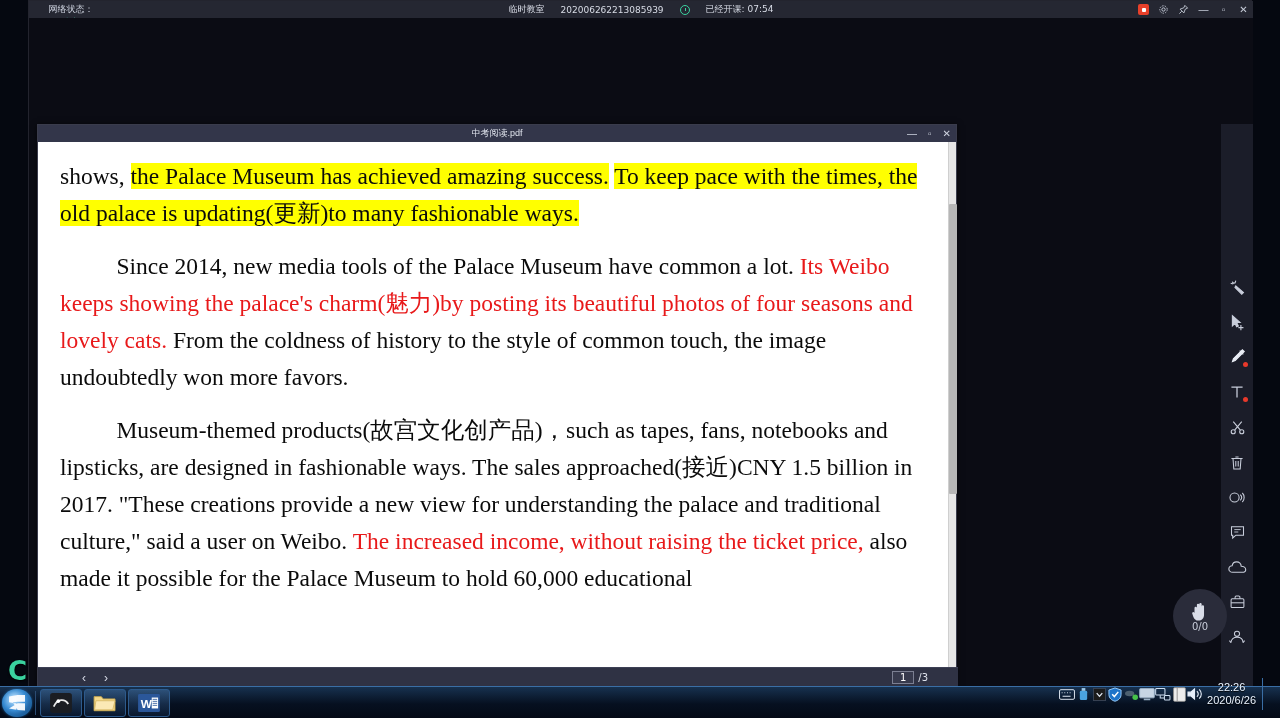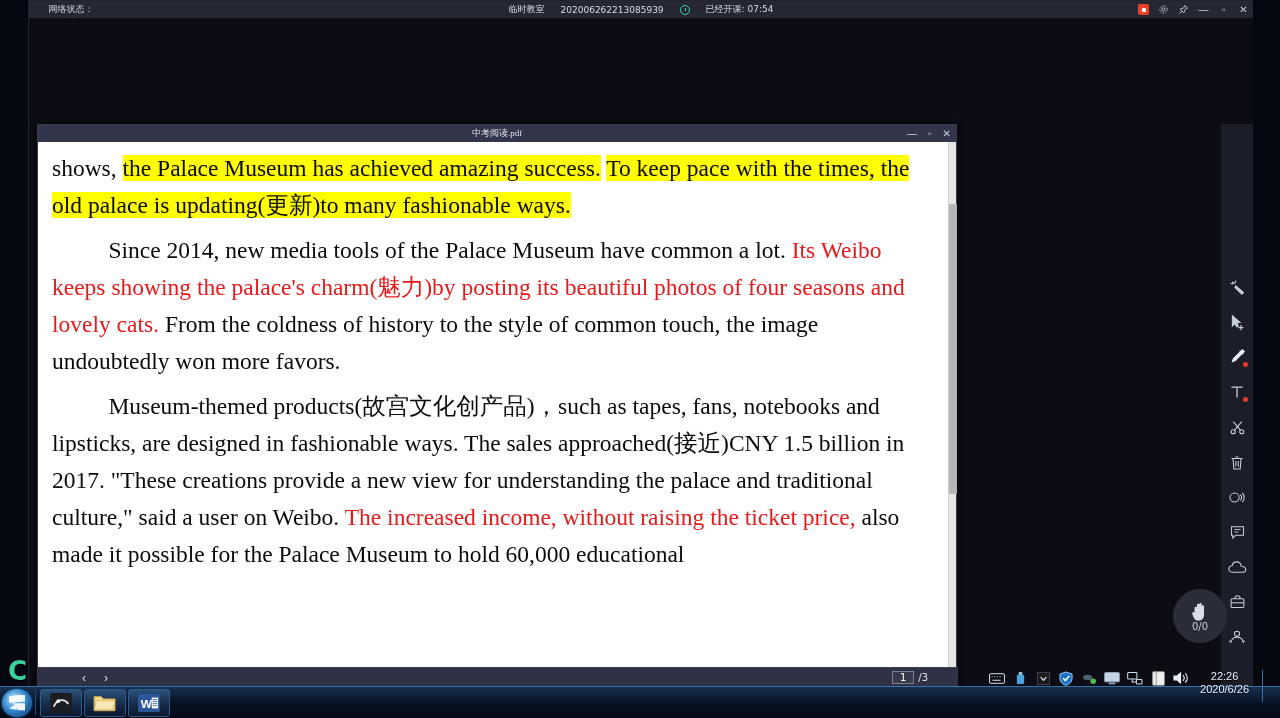--- a/index.html
+++ b/index.html
@@ -43,21 +43,21 @@
   .tb-sep { width: 1px; height: 24px; background: #2b4c74; margin: 0 3px; }
   .tb-app {
     width: 42px; height: 28px; margin: 0 1px;
     border: 1px solid #2d5a8c; border-radius: 3px;
     background: linear-gradient(180deg,rgba(90,150,215,.35),rgba(20,50,90,.35));
     display: flex; align-items: center; justify-content: center;
     flex: 0 0 auto;
   }
   .tray {
     position: absolute; right: 0; bottom: 0; height: 48px;
-    display: flex; gap: 7px; padding-right: 8px;
+    display: flex; align-items: center; padding-right: 8px;
   }
   .tray-icon { width: 16px; height: 16px; display: flex; align-items: center; justify-content: center; }
   .clock {
     color: #eaf3ff; font-size: 11px; line-height: 13px; text-align: center;
     margin-left: 4px; text-shadow: 0 1px 1px #000;
   }
   .show-desktop { width: 10px; height: 32px; border-left: 1px solid #3a6ea5; margin-left: 6px; }
 
   .classin-logo {
     position: absolute; left: 8px; bottom: 32px;
@@ -123,21 +123,21 @@
   
   .pdf-window {
     position: absolute; left: 8px; top: 106px; width: 920px; height: 564px;
     background: #2b2d3a; border: 1px solid #3a3c4c;
     box-shadow: 0 1px 6px rgba(0,0,0,.6);
   }
   .pdf-titlebar {
     height: 17px; background: #33364a; position: relative;
     display: flex; align-items: center; justify-content: center;
   }
-  .pdf-title { font-size: 9px; color: #dfe3ec; font-family: Liberation Serif, serif; }
+  .pdf-title { font-size: 9px; color: #dfe3ec; font-family: Liberation Sans, sans-serif; }
   .pdf-winbtns { position: absolute; right: 5px; top: 0; height: 17px; display: flex; align-items: center; gap: 11px; }
   .pdf-winbtn { color: #cfd4e0; font-size: 10px; line-height: 10px; }
   .pdf-page {
     position: absolute; left: 0; top: 17px; width: 912px; height: 527px;
     background: #ffffff; overflow: hidden;
   }
   .pdf-scroll {
     position: absolute; right: 0; top: 17px; width: 8px; height: 527px;
     background: #e6e6e6; border-left: 1px solid #cfcfcf;
   }
@@ -161,21 +161,21 @@
   }
 
   
   .doc {
     padding: 0 8px 0 6px;
     font-family: "Liberation Serif", "DejaVu Serif", serif;
     color: #0b0b0b;
     font-size: 23.5px;
     line-height: 37px;
   }
-  .doc p { margin: 8px; }
+  .doc p { margin: 16px; }
   .doc .ind { text-indent: 2.4em; }
   .hl { background: #ffff00; }
   .red { color: #e8191a; }
 
   
   .video-panel {
     position: absolute; left: 936px; top: 106px; width: 256px; height: 290px;
     background: #101018; overflow: hidden;
   }
   .video-img { position: absolute; inset: 0; }

